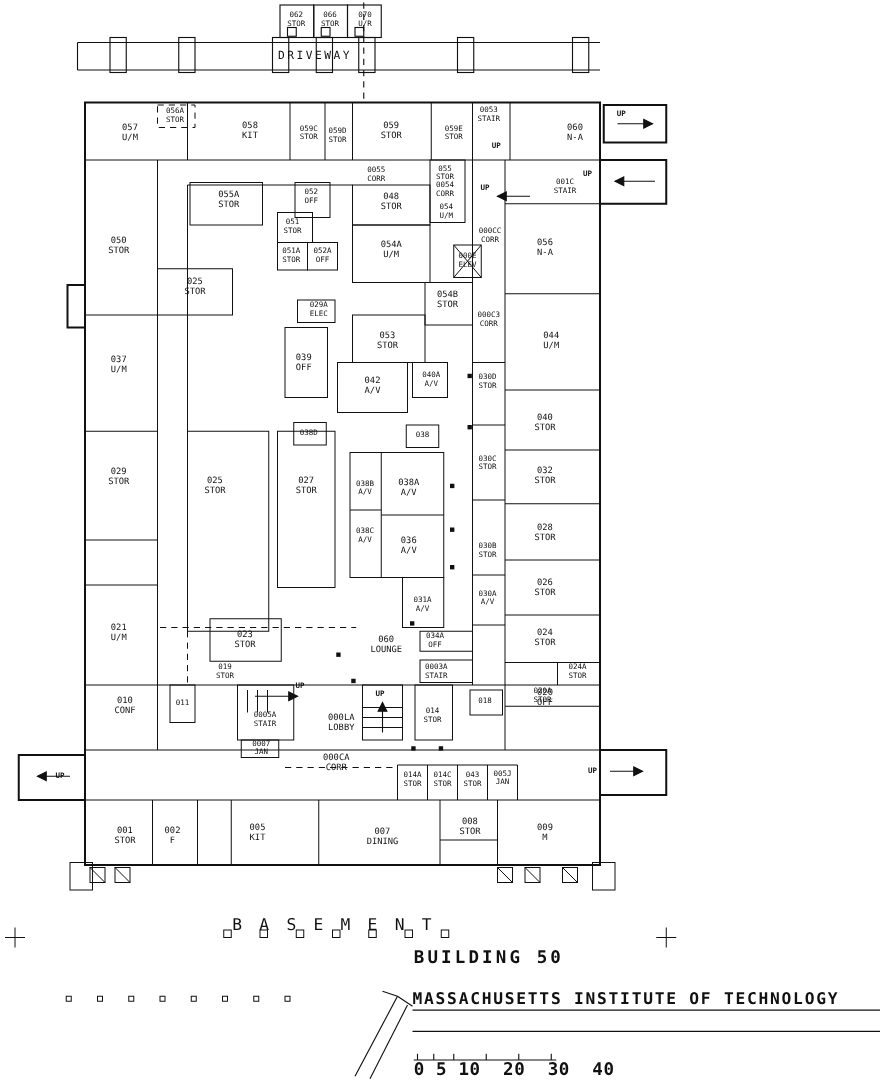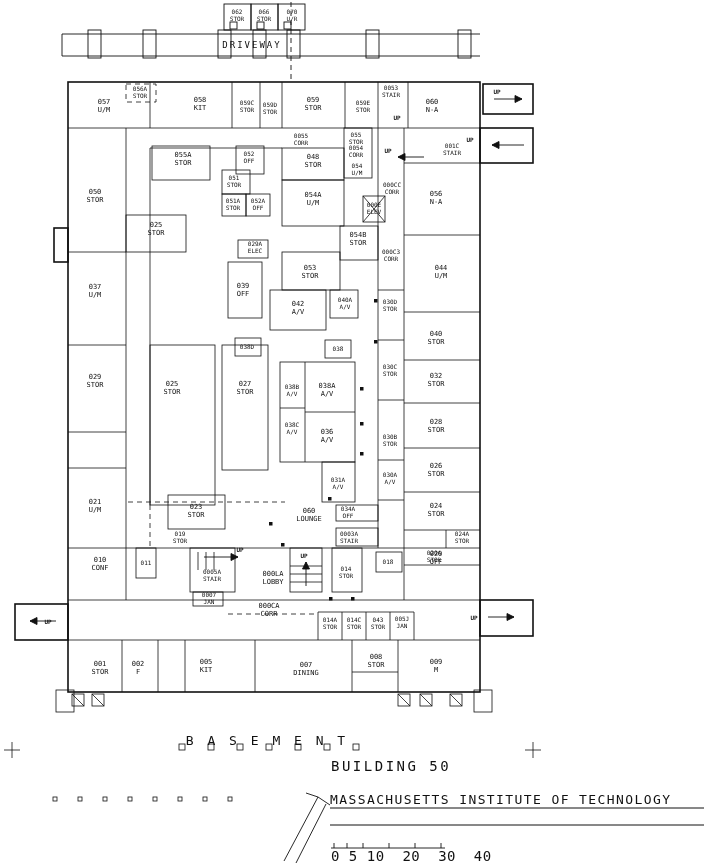--- a/index.html
+++ b/index.html
@@ -9,21 +9,21 @@
   }
   svg.plan { position:absolute; left:0; top:0; }
   .lbl {
     position:absolute; transform:translate(-50%,-50%);
     white-space:pre; text-align:center; font-size:7px; line-height:1.1; color:#111;
   }
   .sm { font-size:6px; }
   .up { font-size:6px; font-weight:bold; }
   .driveway { font-size:9px; letter-spacing:2px; }
   .basement { font-size:13px; letter-spacing:3px;margin-top:24px; }
-  .la { transform:translate(0,-50%); text-align:left; }
+  .la { transform:translate(0,-50%); text-align:left;font-weight:bold; }
   .building { font-size:14px; letter-spacing:2.5px; }
   .org { font-size:13px; letter-spacing:1.4px; }
   .scaletext { font-size:14px; letter-spacing:0.5px; }
 </style>
 </head>
 <body>
 
 <div class="canvas">
 
 <svg class="plan" width="705" height="864" viewBox="0 0 705 864" fill="none" stroke="#111111" stroke-width="0.8">
@@ -267,21 +267,21 @@
 STOR</div>
 <div class="lbl sm" style="left:270px;top:109px">059D
 STOR</div>
 <div class="lbl" style="left:313px;top:105px">059
 STOR</div>
 <div class="lbl sm" style="left:363px;top:107px">059E
 STOR</div>
 <div class="lbl sm" style="left:391px;top:92px">0053
 STAIR</div>
 <div class="lbl up" style="left:397px;top:118px">UP</div>
-<div class="lbl" style="left:432px;top:107px">060
+<div class="lbl" style="left:460px;top:107px">060
 N-A</div>
 
 <div class="lbl sm" style="left:301px;top:140px">0055
 CORR</div>
 <div class="lbl" style="left:183px;top:160px">055A
 STOR</div>
 <div class="lbl sm" style="left:249px;top:158px">052
 OFF</div>
 <div class="lbl" style="left:313px;top:162px">048
 STOR</div>

